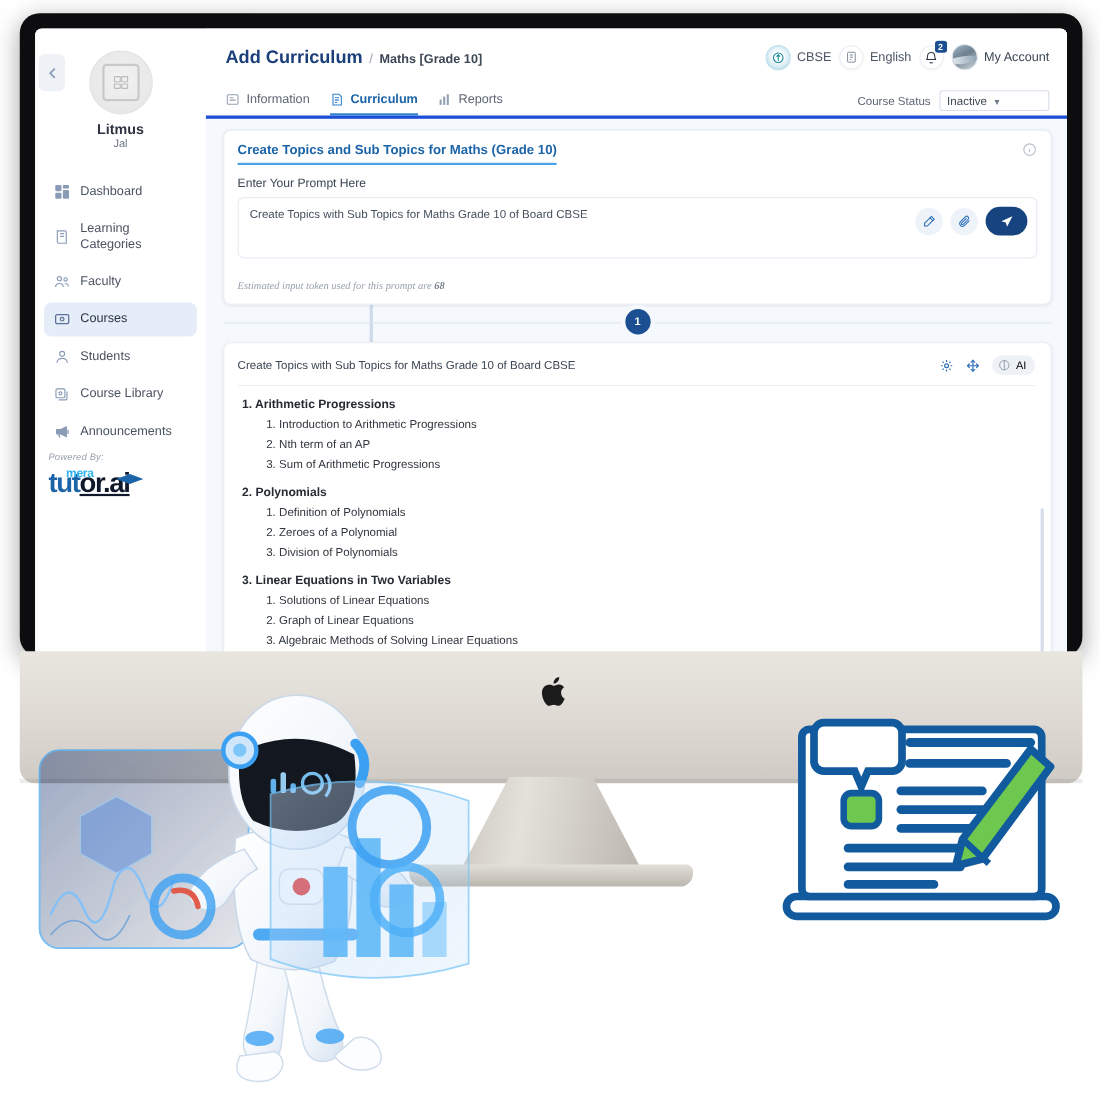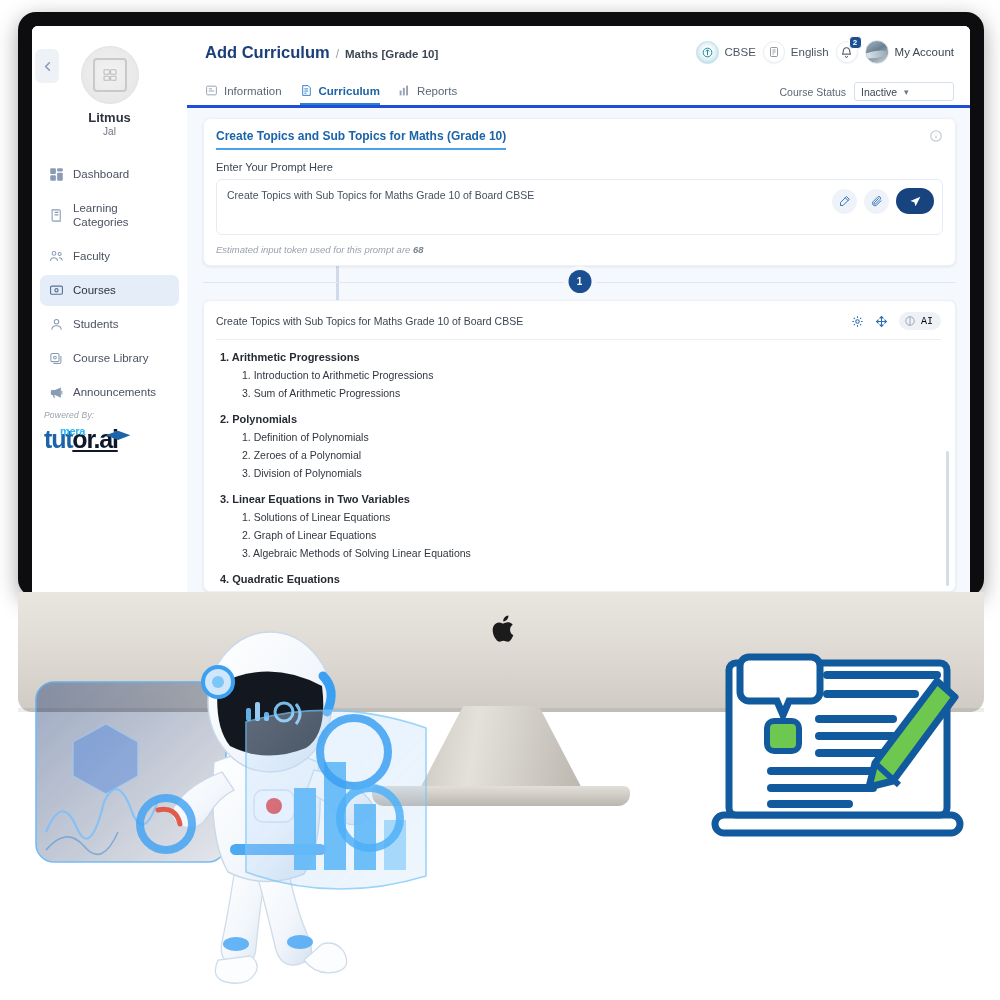--- a/index.html
+++ b/index.html
@@ -242,21 +242,21 @@
   }
   .pbtn {
     width: 25px; height: 25px; border-radius: 50%;
     background:#eef3fa; display:flex; align-items:center; justify-content:center;
     color:#2f6fb5; cursor:pointer;
   }
   .pbtn.send {
     width: 38px; height: 26px; border-radius: 13px;
     background:#17447e; color:#fff;
   }
-  .token-note { font-size: 9.5px; color:#99a2ae; font-style: italic; margin-top: 9px; }
+  .token-note { font-size: 9.5px; color:#99a2ae; font-style: italic; margin-top: 21px; font-family: Liberation Serif, serif; }
   .token-note b { color:#7b8490; font-style: italic; }
 
   .divider-wrap { position:relative; height: 34px; }
   .divider-line {
     position:absolute; left: 0; right:0; top: 16px; height:1px; background:#dfe7f1;
   }
   .step-badge {
     position:absolute; left:50%; top: 4px; transform: translateX(-50%);
     width: 23px; height: 23px; border-radius: 50%;
     background:#1b4f91; color:#fff; font-size: 10px; font-weight:600;
@@ -266,21 +266,20 @@
 
   .result-card { padding: 11px 14px 0 12px; position:relative; }
   .result-head { display:flex; align-items:center; gap: 10px; }
   .result-title { font-size: 10.5px; color:#3c4654; }
   .result-tools { margin-left:auto; display:flex; align-items:center; gap: 11px; }
   .tool-ico { width: 13px; height:13px; color:#2f6fb5; cursor:pointer; }
   .ai-pill {
     display:flex; align-items:center; gap:5px;
     background:#eef2f7; border-radius: 11px;
     padding: 3px 8px 3px 5px;
-    font-family: Liberation Mono, monospace;
   }
   .ai-pill .brain { width: 12px; height:12px; color:#8f9bab; }
   .ai-txt { font-size: 10px; color:#5a6personal; }
   .result-sep { height:1px; background:#eaeff6; margin: 9px 0 0; }
 
   .toc { padding: 11px 2px 0 4px; }
   .topic { margin-bottom: 14px; }
   .topic-title { font-size: 11px; font-weight:700; color:#262b33; margin-bottom: 6px; }
   .sub { font-size: 10.5px; color:#31373f; margin: 0 0 6px 22px; }
   .topic:last-child { margin-bottom:0; }
@@ -566,20 +565,24 @@
                 <div class="topic">
                   <div class="topic-title">
                     <span>1.</span>
                     <span>Arithmetic Progressions</span>
                   </div>
                   <div class="sub">
                     <span>1.</span>
                     <span>Introduction to Arithmetic Progressions</span>
                   </div>
                   <div class="sub">
+                    <span>2.</span>
+                    <span>Nth term of an AP</span>
+                  </div>
+                  <div class="sub">
                     <span>3.</span>
                     <span>Sum of Arithmetic Progressions</span>
                   </div>
                 </div>
 
                 <div class="topic">
                   <div class="topic-title">
                     <span>2.</span>
                     <span>Polynomials</span>
                   </div>

